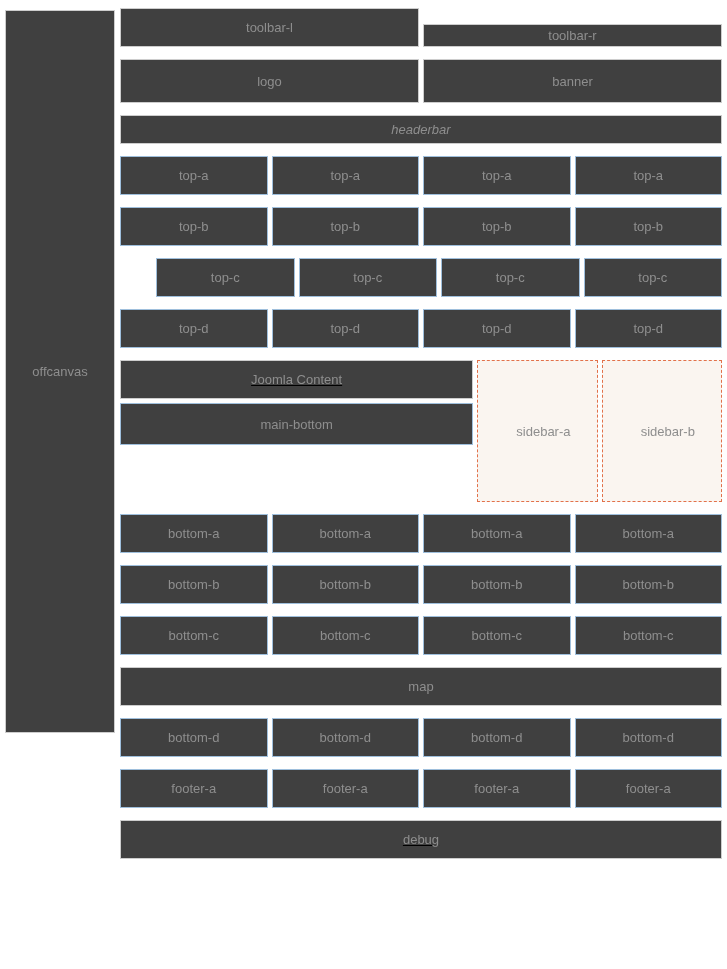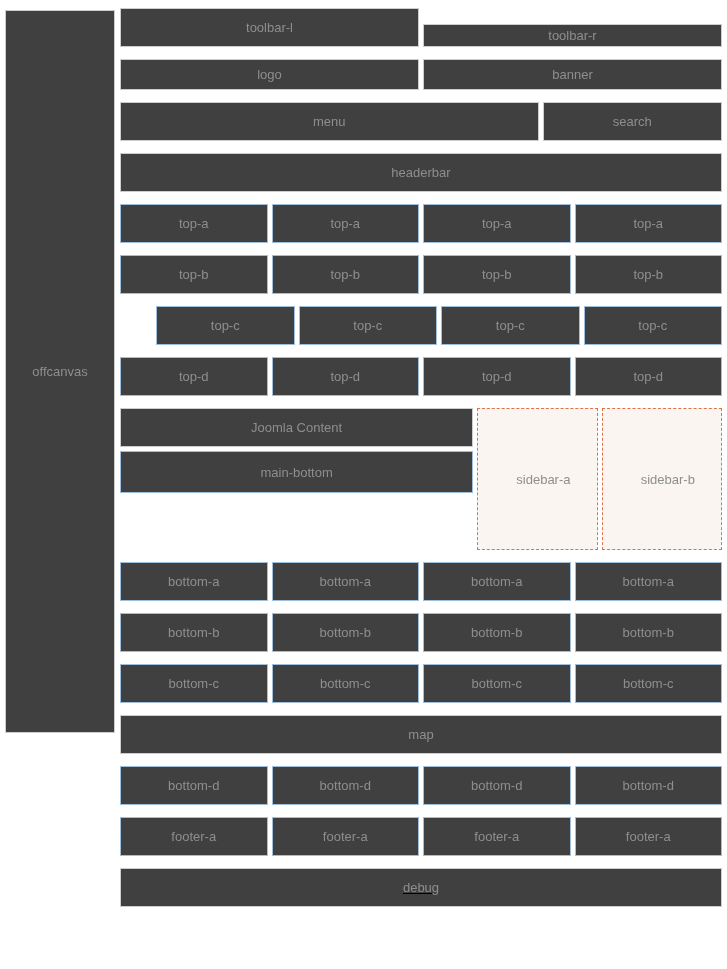--- a/index.html
+++ b/index.html
@@ -79,37 +79,29 @@
   </aside>
   <main class="main-column">
       <div class="row" style="height: 39px;">
         <div class="box gray" style="flex: 1 1 50%;">
           <div class="label">toolbar-l</div>
         </div>
         <div class="box gray" style="flex: 1 1 50%; margin-top: 16px;">
           <div class="label">toolbar-r</div>
         </div>
       </div>
-      <div class="row" style="height: 31px;">
+      <div class="row" style="height: 44px;">
         <div class="box gray" style="flex: 1 1 50%;">
           <div class="label">logo</div>
         </div>
         <div class="box gray" style="flex: 1 1 50%; text-align: center;">
           <div class="label">banner</div>
         </div>
       </div>
-      <div class="row" style="height: 39px;">
-        <div class="box gray" style="flex: 1 1 70%;">
-          <div class="label">menu</div>
-        </div>
-        <div class="box gray" style="flex: 1 1 30%;">
-          <div class="label">search</div>
-        </div>
-      </div>
-      <div class="row" style="height: 39px;">
+      <div class="row" style="height: 29px; font-style: italic;">
         <div class="box gray" style="flex: 1 1 100%;">
           <div class="label">headerbar</div>
         </div>
       </div>
       <div class="row" style="height: 39px;">
         <div class="box blue" style="flex: 1 1 25%;">
           <div class="label">top-a</div>
         </div>
         <div class="box blue" style="flex: 1 1 25%;">
           <div class="label">top-a</div>
@@ -158,21 +150,21 @@
         </div>
         <div class="box blue" style="flex: 1 1 25%;">
           <div class="label">top-d</div>
         </div>
         <div class="box blue" style="flex: 1 1 25%;">
           <div class="label">top-d</div>
         </div>
       </div>
       <div class="row" style="height: 142px;">
         <div class="col" style="flex: 1 1 59.5%;">
-          <div class="box gray" style="height: 39px;">
+          <div class="box gray" style="height: 39px; text-decoration: underline;">
             <div class="label">Joomla Content</div>
           </div>
           <div class="box blue" style="height: 42px;">
             <div class="label">main-bottom</div>
           </div>
         </div>
         <div class="box sidebar" style="flex: 1 1 20.25%;">
           <div class="label">sidebar-a</div>
         </div>
         <div class="box sidebar" style="flex: 1 1 20.25%;">

